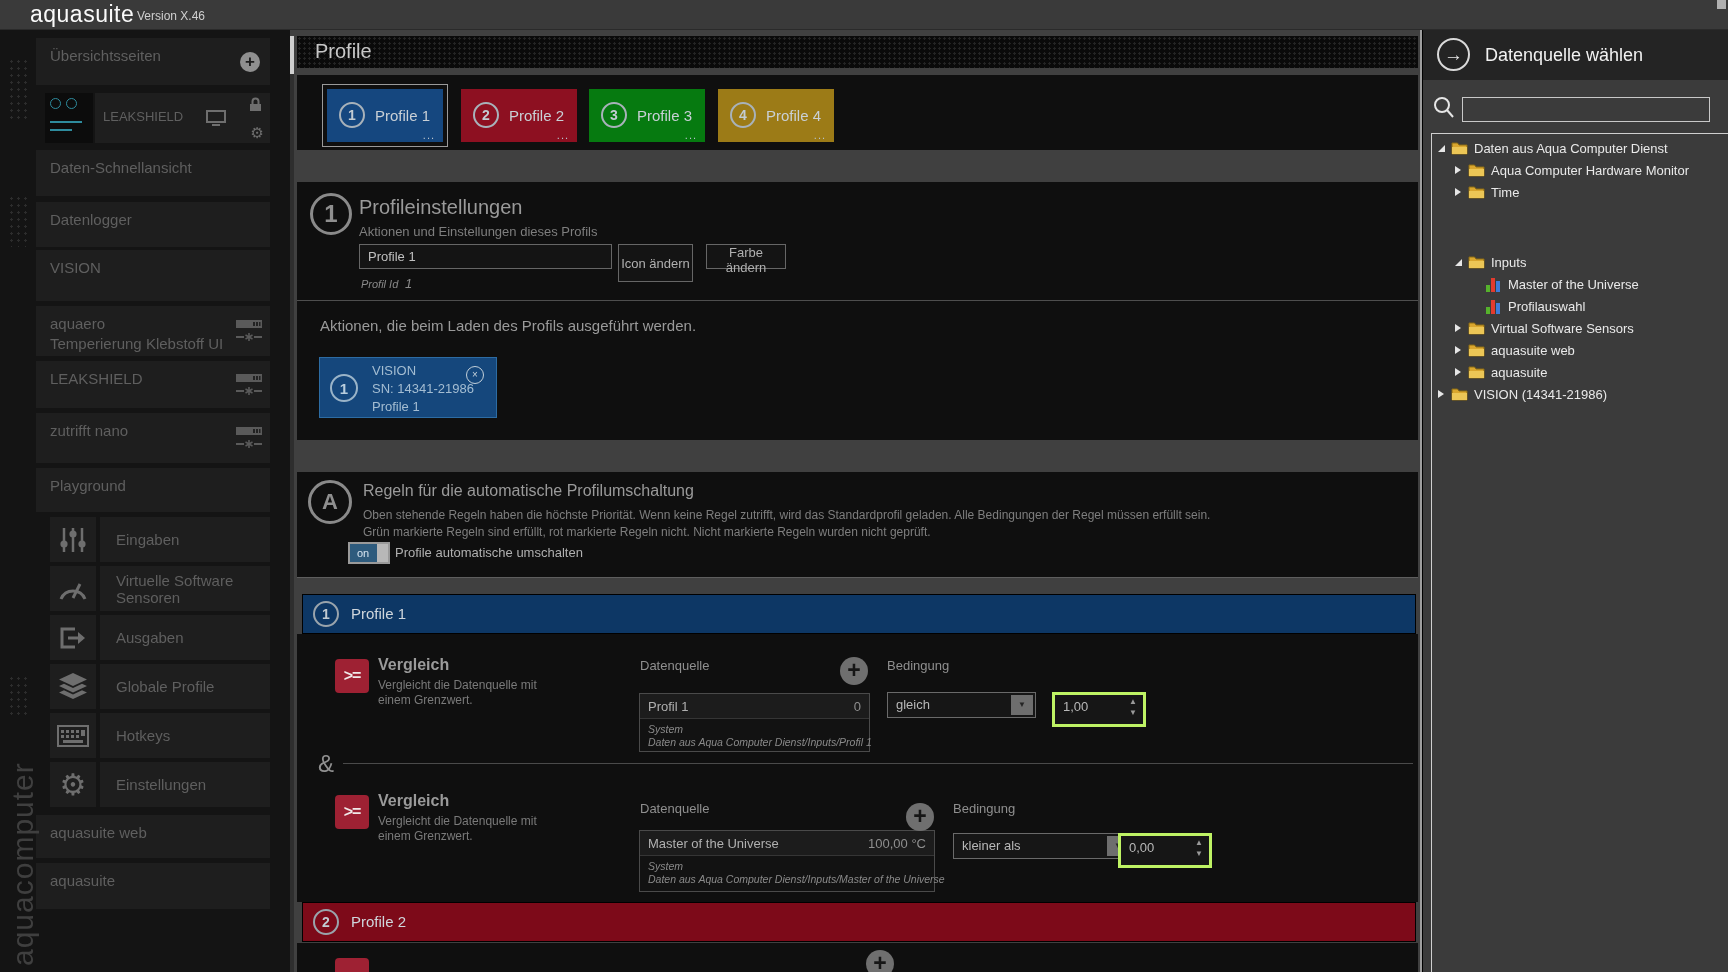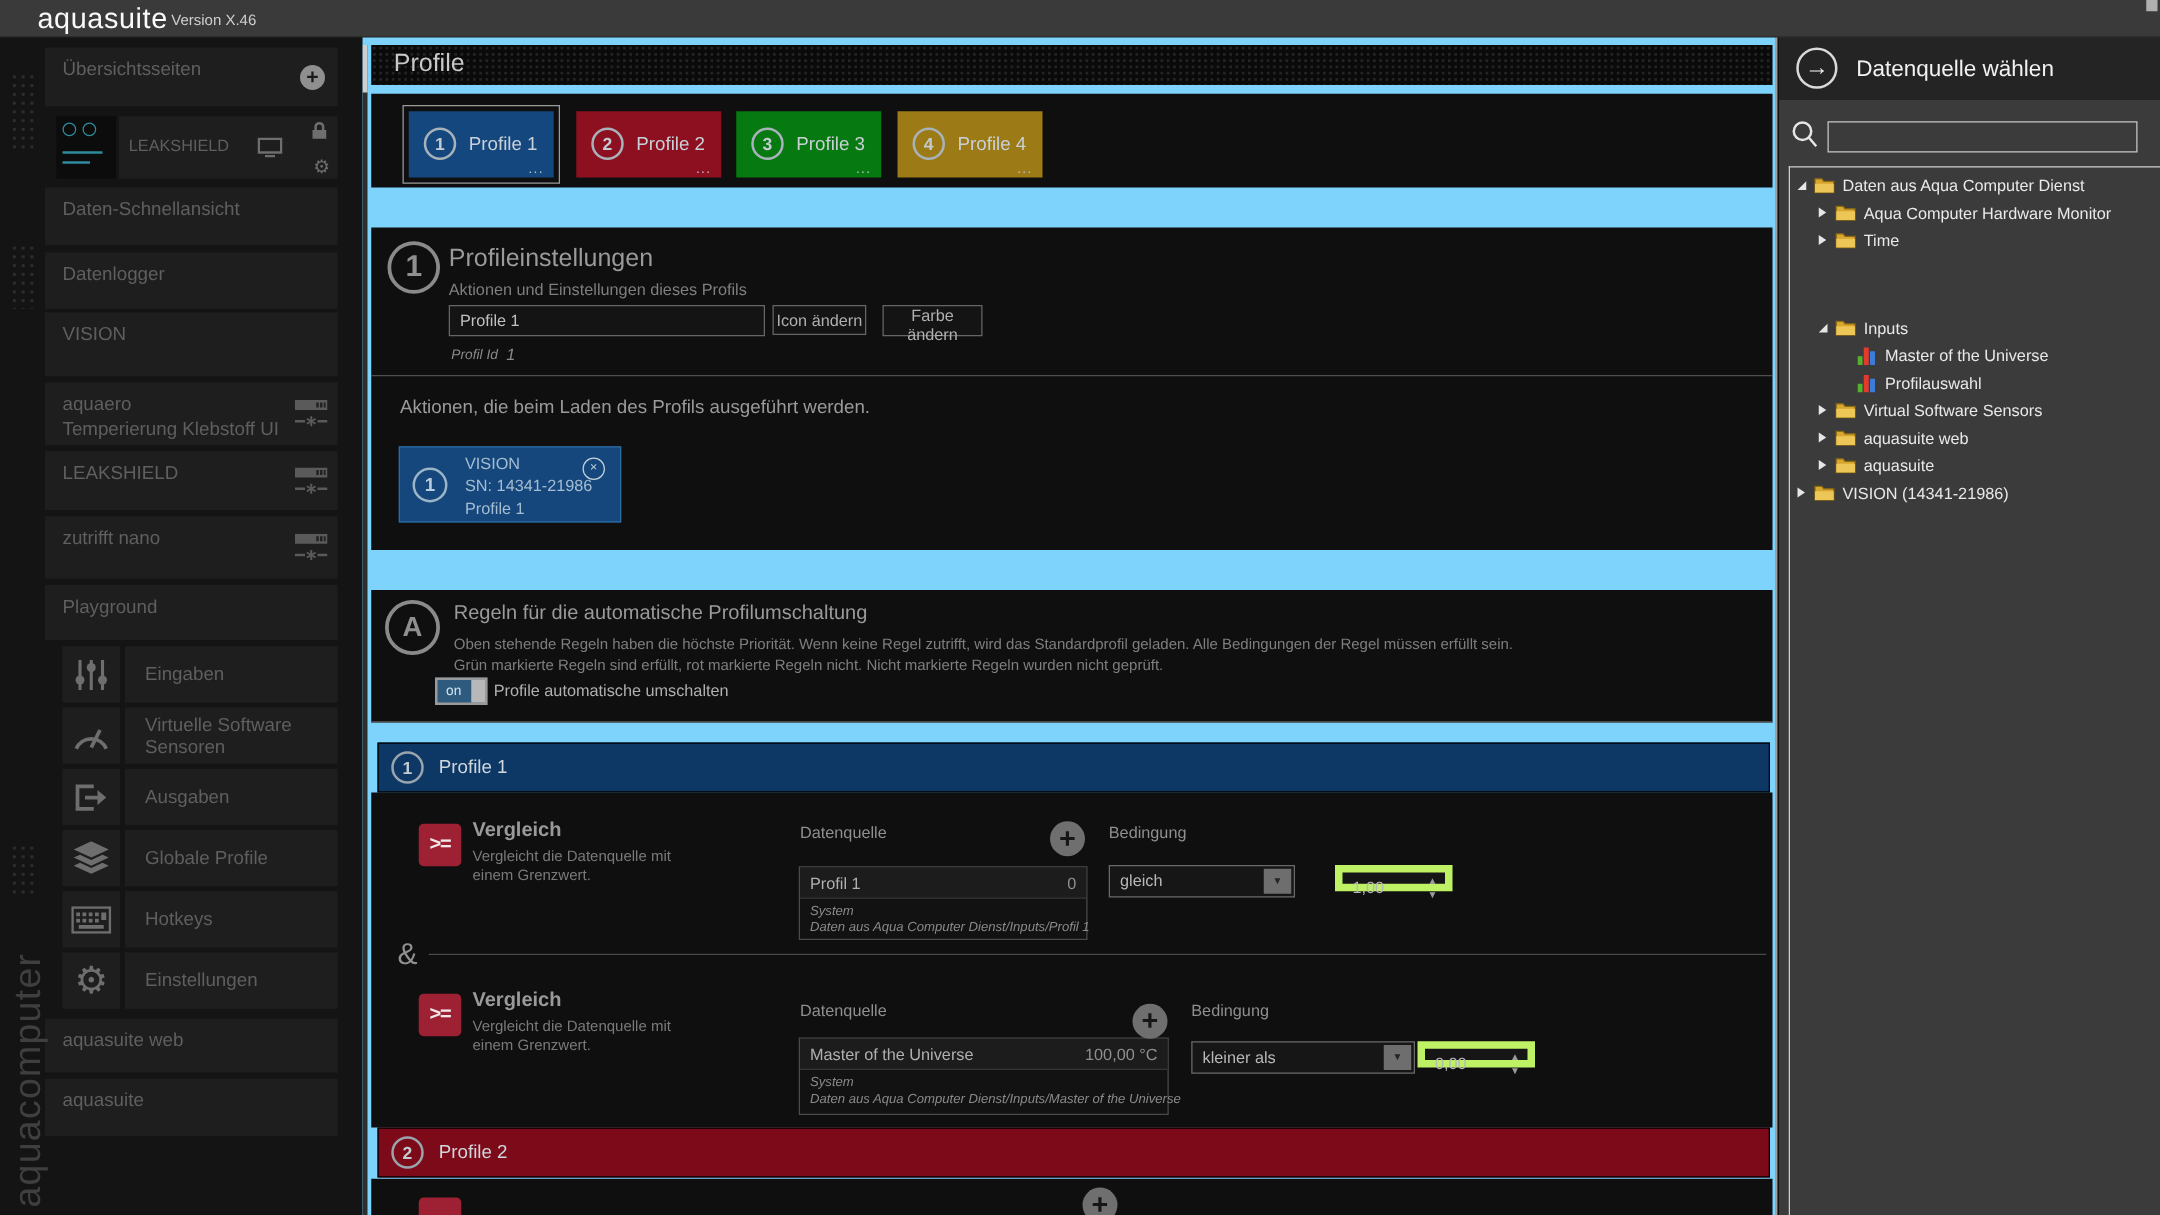--- a/index.html
+++ b/index.html
@@ -23,21 +23,21 @@
   .plus-circle { position:absolute; right:10px; top:14px; width:20px; height:20px; border-radius:50%; background:#8f8f8f; color:#1c1c1c; font-size:17px; font-weight:bold; text-align:center; line-height:19px; }
   .thumb { position:absolute; background:#0c0c0c; }
   .thumb .c { position:absolute; border:1.5px solid #2e8b9d; border-radius:50%; width:11px; height:11px; }
   .thumb .ln { position:absolute; height:2px; background:#2e8b9d; }
   .dev-icon { position:absolute; right:8px; top:50%; transform:translateY(-50%); }
   .dotstrip { position:absolute; width:20px; background-image:radial-gradient(#2d2d2d 1.2px, transparent 1.3px); background-size:7px 7px; }
   .brand-vert { position:absolute; left:6px; top:936px; transform-origin:0 0; transform:rotate(-90deg); font-size:30px; color:#3f3f3f; letter-spacing:1px; white-space:nowrap; }
   .glyph { font-family:"DejaVu Sans", sans-serif; }
 
   
-  .main { position:absolute; left:290px; top:30px; width:1130px; height:942px; background:#7dd3fc; overflow:hidden; }
+  .main { position:absolute; left:290px; top:30px; width:1130px; height:942px; background:#404040; overflow:hidden; }
   .scrolltrack { position:absolute; left:0; top:6px; width:4px; height:936px; background:#2e2e2e; }
   .scrollthumb { position:absolute; left:0; top:6px; width:4px; height:38px; background:#cfcfcf; }
   .dotband { position:absolute; left:7px; top:6px; width:1121px; height:32px; background-color:#0a0a0a; background-image:radial-gradient(#242424 1px, transparent 1.2px); background-size:5px 5px; }
   .page-title { position:absolute; left:18px; top:4px; font-size:20px; color:#c8c8c8; }
   .section { position:absolute; left:7px; width:1121px; background:#0f0f0f; }
   .num-ring { border-radius:50%; display:flex; align-items:center; justify-content:center; color:#8f8f8f; }
   .pbtn-wrap { position:absolute; border:1px solid #9a9a9a; }
   .pbtn { position:absolute; height:53px; width:116px; }
   .pbtn .ring { position:absolute; left:12px; top:13px; width:26px; height:26px; border:2px solid #a8b2ba; border-radius:50%; color:#c3ccd3; font-size:14px; font-weight:bold; display:flex; align-items:center; justify-content:center; }
   .pbtn .lbl { position:absolute; left:48px; top:0; line-height:53px; font-size:15px; color:#c9d0d6; }
@@ -58,21 +58,21 @@
   .col-label { position:absolute; font-size:13px; color:#8f8f8f; }
   .src-box { position:absolute; border:1px solid #4a4a4a; background:#121212; }
   .src-head { height:25px; background:#1c1c1c; border-bottom:1px solid #353535; display:flex; align-items:center; padding:0 8px; }
   .src-name { flex:1; font-size:13px; color:#b0b0b0; }
   .src-val { font-size:13px; color:#8f8f8f; }
   .src-meta { padding:4px 8px 0 8px; font-size:10.5px; line-height:13px; font-style:italic; color:#8a8a8a; white-space:nowrap; }
   .plus-btn { position:absolute; width:28px; height:28px; border-radius:50%; background:#6f6f6f; color:#161616; font-size:23px; font-weight:bold; text-align:center; line-height:26px; }
   .dropdown { position:absolute; height:26px; background:#161616; border:1px solid #6a6a6a; }
   .dropdown .val { position:absolute; left:8px; line-height:24px; font-size:13px; color:#b8b8b8; }
   .dropdown .caret { position:absolute; right:2px; top:2px; bottom:2px; width:22px; background:#6e6e6e; color:#242424; font-size:8px; text-align:center; line-height:20px; }
-  .spinner { position:absolute; height:21px; width:94px; background:#161616; border:6px solid #bef264;margin-left:16px; }
+  .spinner { position:absolute; height:35px; width:94px; background:#161616; border:3px solid #bef264; }
   .spinner .val { position:absolute; left:8px; line-height:24px; font-size:13px; color:#b8b8b8; }
   .spinner .arrows { position:absolute; right:6px; top:1px; color:#9a9a9a; font-size:8px; line-height:11px; text-align:center; }
   .toggle { position:absolute; width:42px; height:22px; border:2px solid #9a9a9a; background:#2e5b7d; }
   .toggle .on { position:absolute; left:0; top:0; bottom:0; right:12px; color:#d6e4f0; font-size:11px; text-align:center; line-height:18px; }
   .toggle .knob { position:absolute; right:0; top:0; bottom:0; width:11px; background:#b8b8b8; }
   .amp { position:absolute; font-size:24px; color:#909090; }
   .amp-line { position:absolute; height:1px; background:#4a4a4a; }
   .close-ring { position:absolute; width:18px; height:18px; border:1.5px solid #c3d0da; border-radius:50%; color:#c3d0da; font-size:10px; text-align:center; line-height:16px; }
 
   
@@ -309,21 +309,21 @@
         <div class="lbl">Profile 4</div>
         <div class="more">...</div>
       </div>
     </div>
 
     <div class="section" style="top:152px; height:258px;">
       <div class="num-ring" style="position:absolute; left:13px; top:11px; width:42px; height:42px; border:3px solid #8a8a8a; font-size:24px; font-weight:bold;">1</div>
       <div class="sec-title" style="left:62px; top:14px;">Profileinstellungen</div>
       <div class="sec-sub" style="left:62px; top:42px;">Aktionen und Einstellungen dieses Profils</div>
       <input class="txt" style="position: absolute; left: 62px; top: 62px; width: 253px; height: 25px;" value="Profile 1">
-      <button class="btn" style="left:321px; top:62px; width:75px; height:24px;">Icon ändern</button>
+      <button class="btn" style="left:321px; top:62px; width:75px; height:38px;">Icon ändern</button>
       <button class="btn" style="left:409px; top:62px; width:80px; height:25px;">Farbe ändern</button>
       <div class="ital" style="position:absolute; left:64px; top:96px; font-size:11px;">Profil Id</div>
       <div class="ital" style="position:absolute; left:108px; top:94px; font-size:13px;">1</div>
       <div class="divider" style="top:118px;"></div>
       <div style="position:absolute; left:23px; top:135px; font-size:15px; color:#9a9a9a;">Aktionen, die beim Laden des Profils ausgeführt werden.</div>
       <div class="action-card" style="left: 22px; top: 175px; width: 178px; height: 61px; background-color: rgb(21, 71, 124);">
         <div class="num-ring" style="position:absolute; left:10px; top:16px; width:28px; height:28px; border:2px solid #9ab4c8; color:#b8cddd; font-size:15px; font-weight:bold;">1</div>
         <div style="position:absolute; left:52px; top:5px;">VISION</div>
         <div style="position:absolute; left:52px; top:23px;">SN: 14341-21986</div>
         <div style="position:absolute; left:52px; top:41px;">Profile 1</div>

